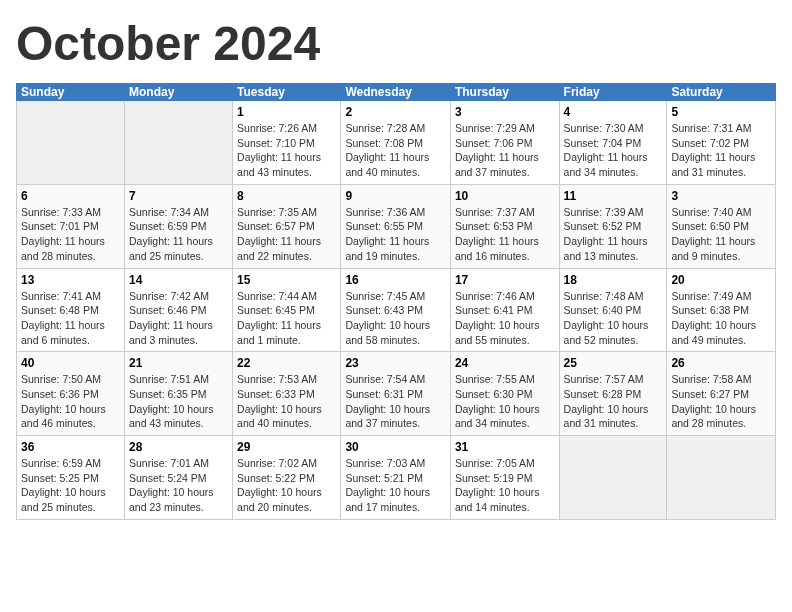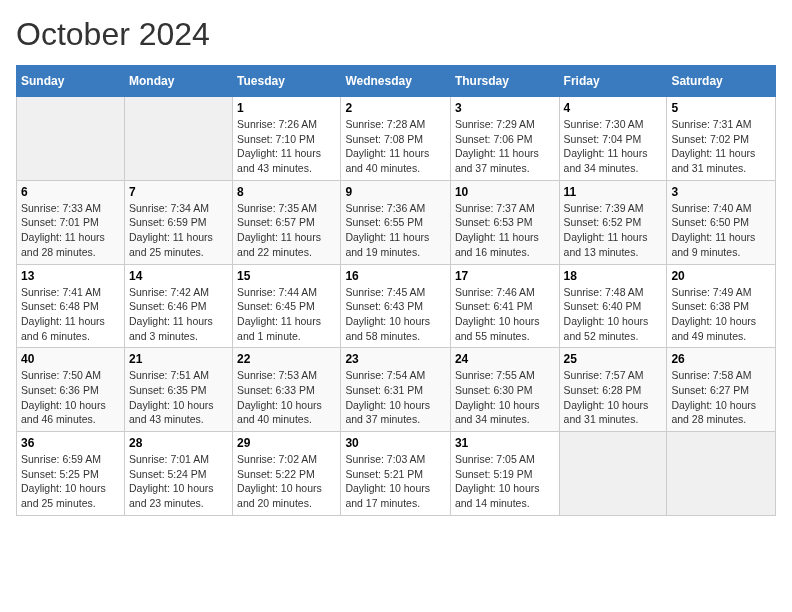--- a/index.html
+++ b/index.html
@@ -22,37 +22,37 @@
       gap: 4px;
     }
     .logo-icon {
       width: 28px;
       height: 28px;
     }
     .title-block {
       text-align: right;
     }
     .month-title {
-      font-size: 32px;
-      font-weight: normal;
+      font-size: 48px;
+      font-weight: bold;
       color: #333;
     }
     .location-title {
       font-size: 16px;
       color: #555;
     }
     .calendar {
       width: 100%;
       border-collapse: collapse;
       font-size: 11px;
     }
     .calendar th {
       background-color: #3a7abf;
       color: #fff;
-      padding: 8px 4px;
+      padding: 1px 4px;
       text-align: left;
       font-size: 12px;
       border: 1px solid #3a7abf;
     }
     .calendar td {
       border: 1px solid #ccc;
       vertical-align: top;
       padding: 4px;
       width: 112px;
       min-height: 80px;

